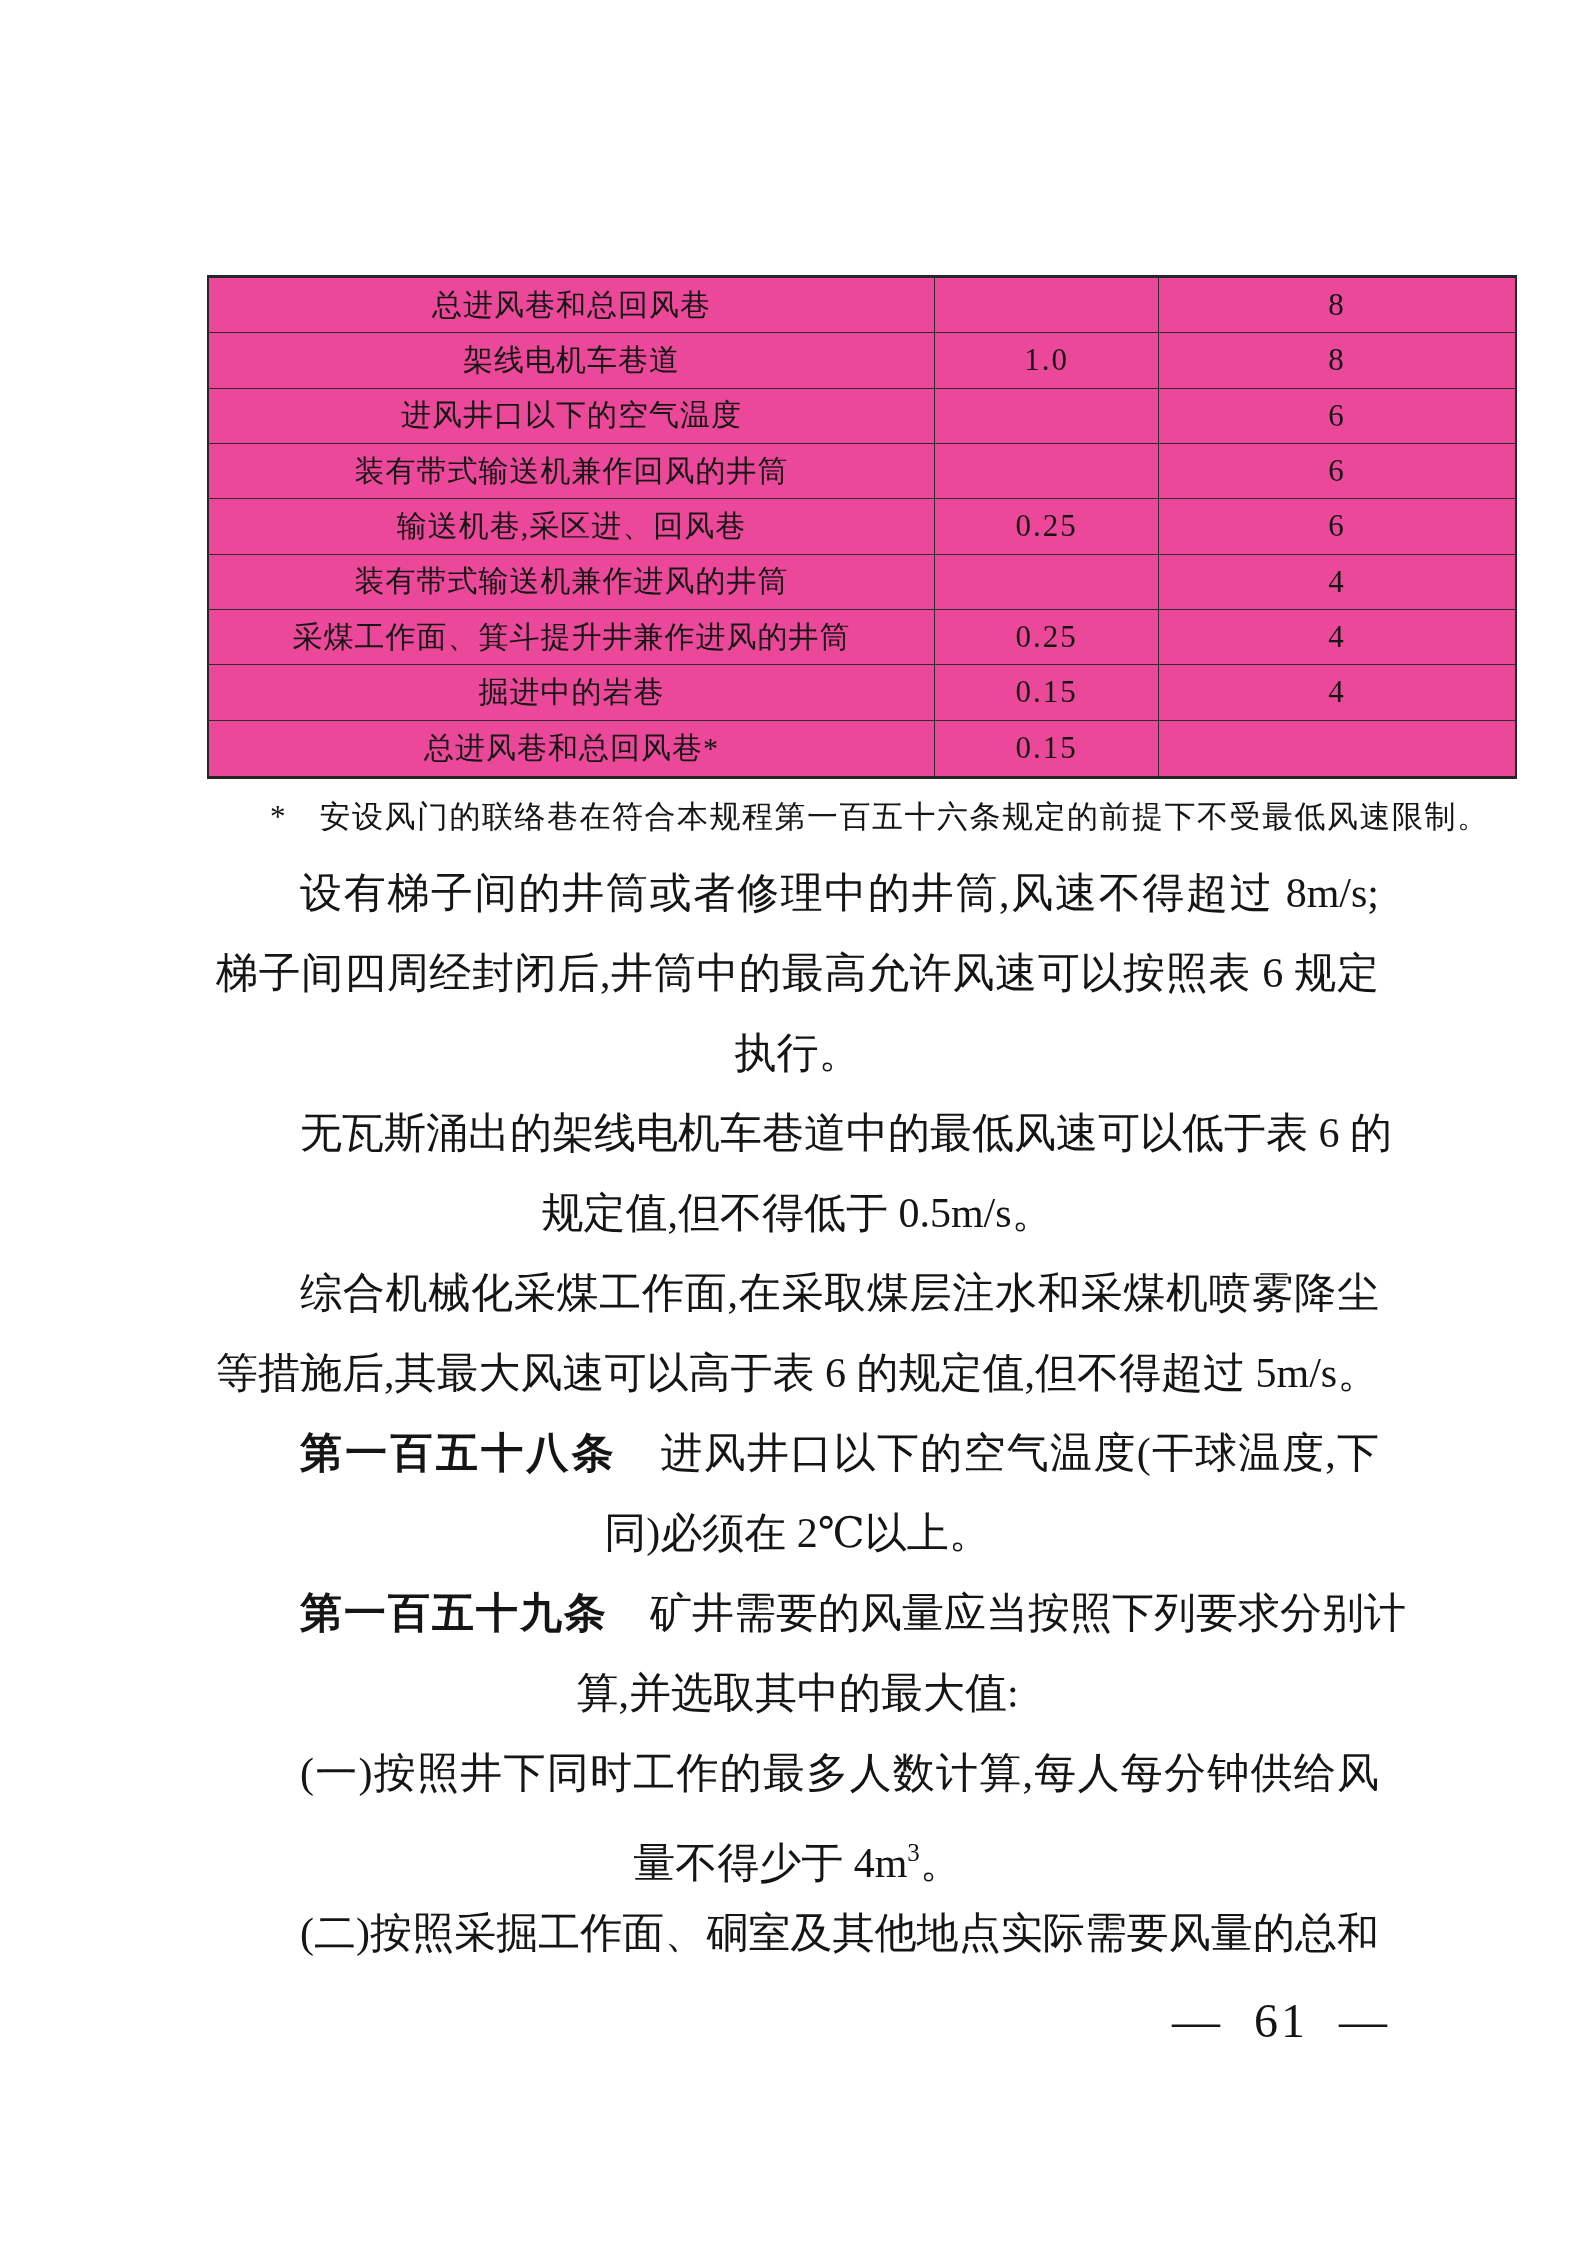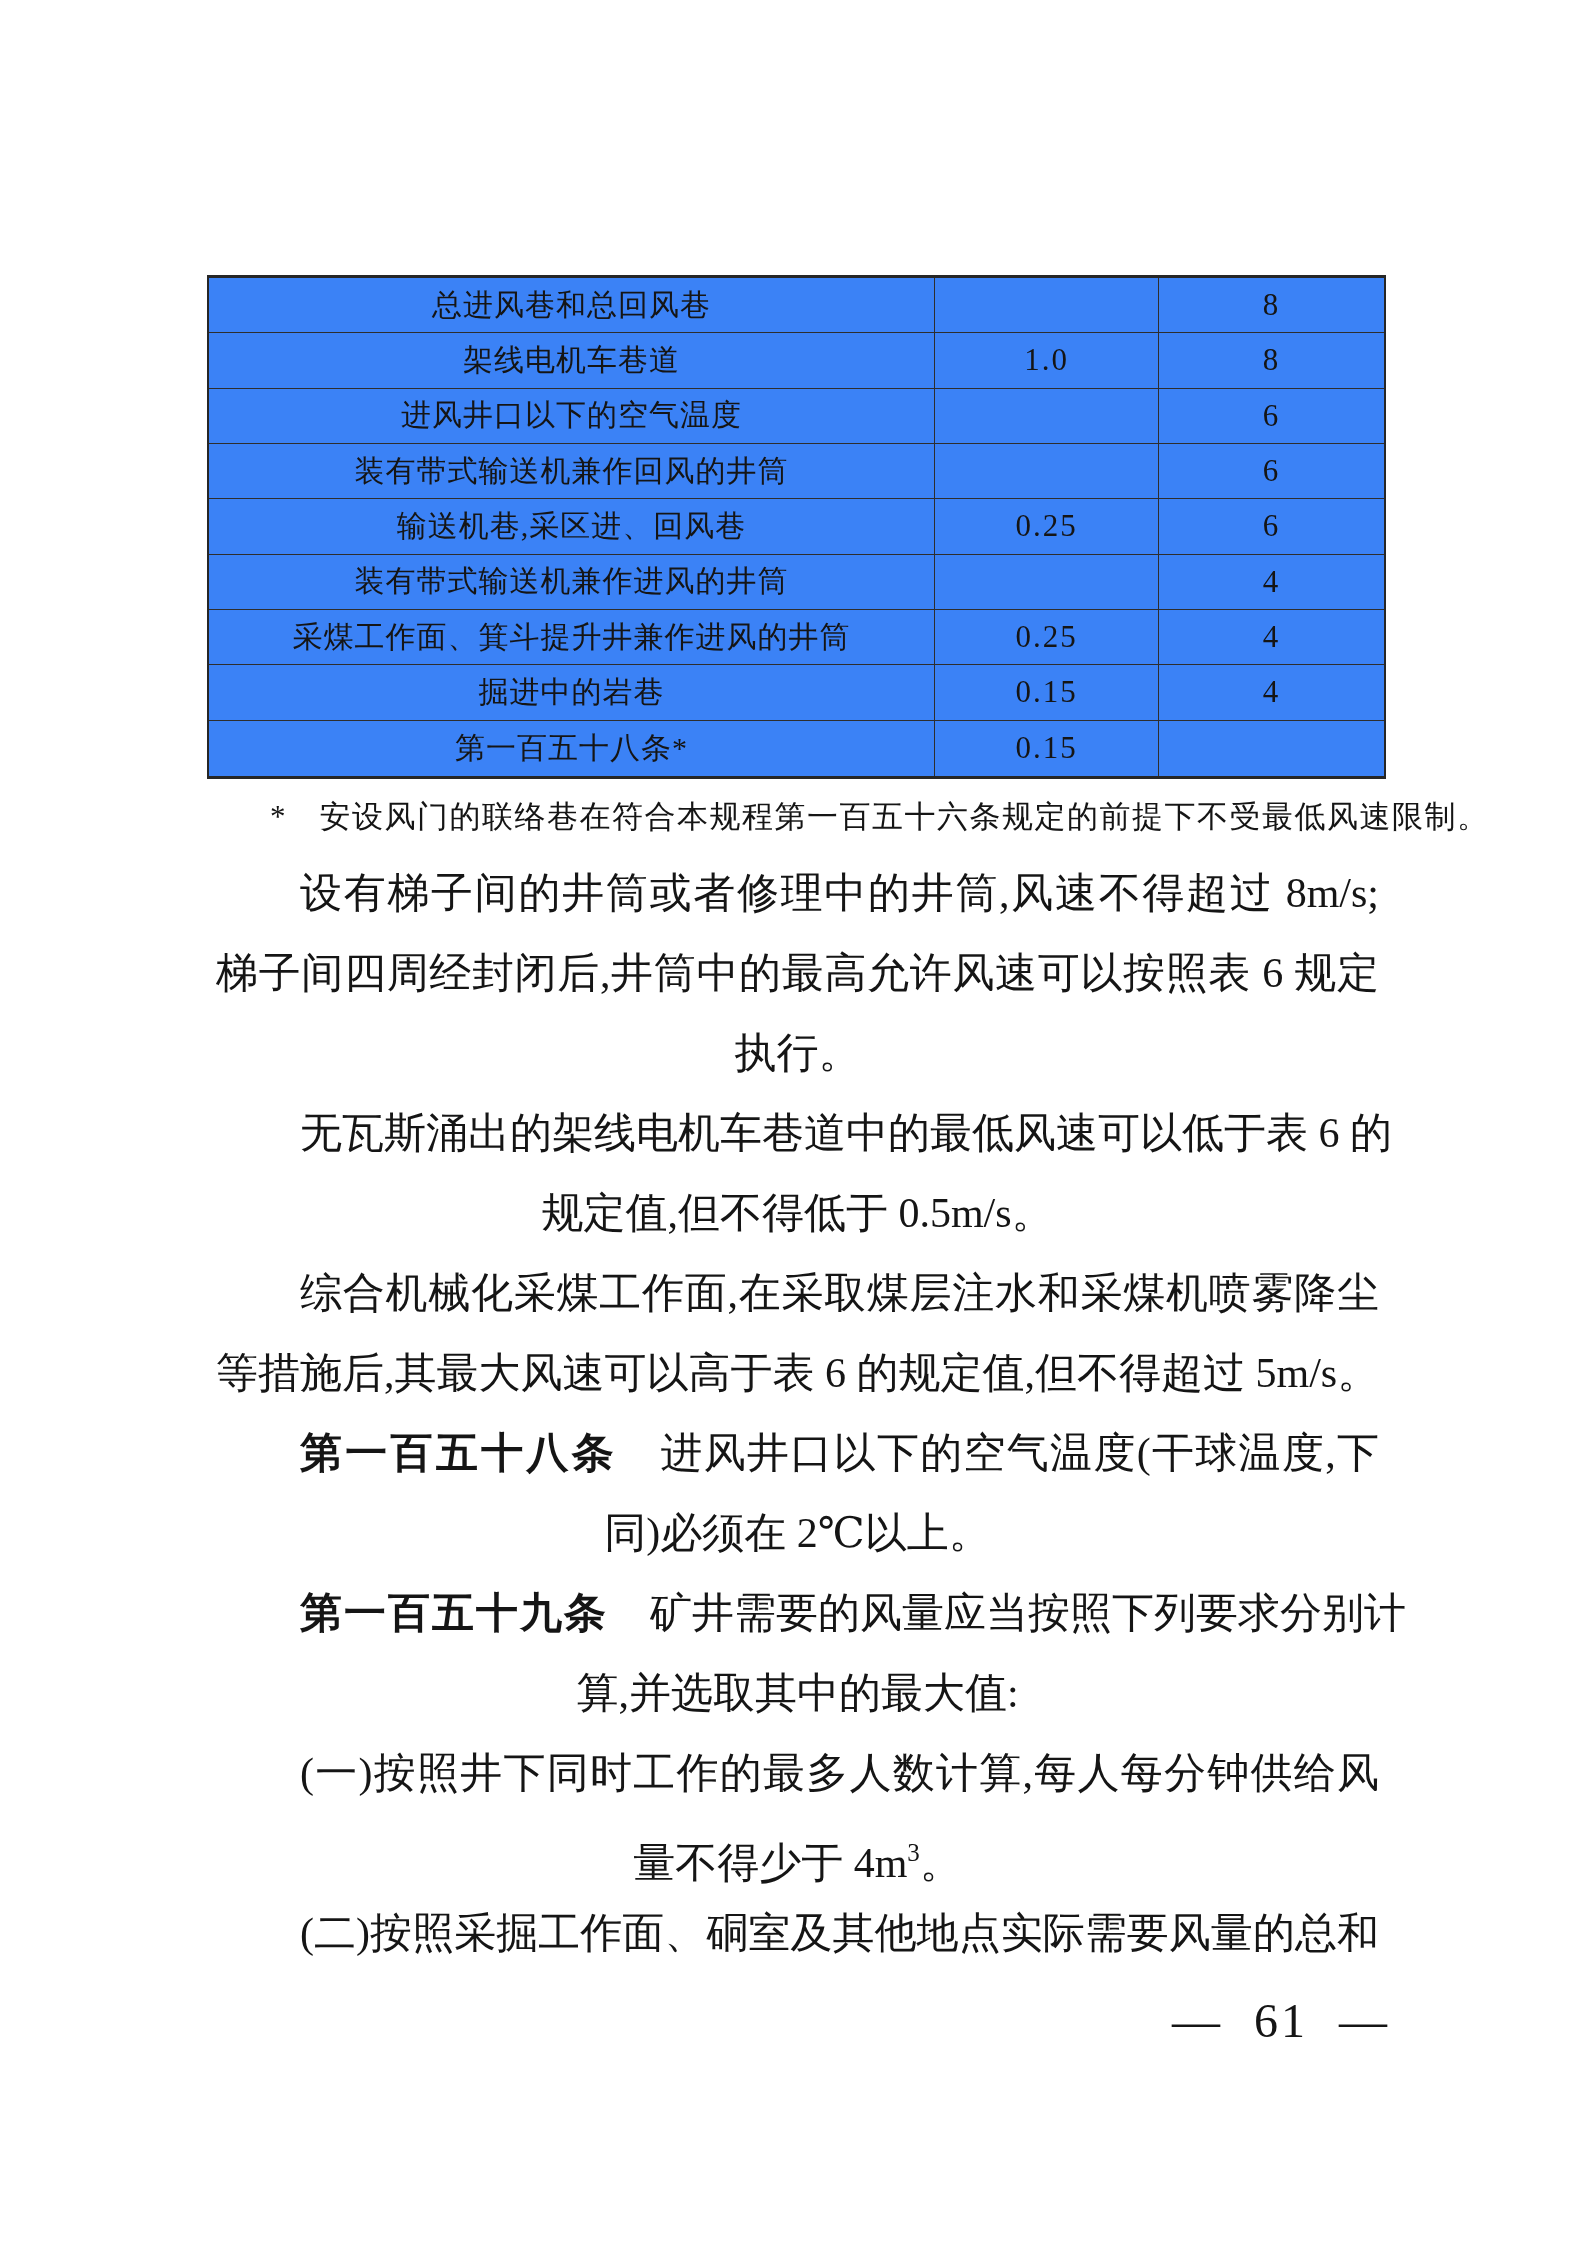--- a/index.html
+++ b/index.html
@@ -8,29 +8,29 @@
     width:1587px;height:2245px;
     background:#ffffff;
     margin:0 auto;
     font-family:"Liberation Serif","DejaVu Serif",serif;
     color:#151515;
     overflow:hidden;
   }
   
   .vtable{
     position:absolute;left:207px;top:275px;
-    width:1179px;height:504px;
+    width:1310px;height:504px;
     box-sizing:border-box;
     border:2px solid #262626;
     border-top-width:3px;
     border-bottom-width:3px;
     display:grid;
     grid-template-columns:726px 224px auto;
     grid-template-rows:repeat(9,1fr);
-    background:#3b82f6;
+    background:#ec4899;
   }
   .vtable>div{
     display:flex;align-items:center;justify-content:center;
     font-size:30px;
     letter-spacing:1px;
     box-sizing:border-box;
     overflow:hidden;
   }
   .vtable>div:not(:nth-child(3n)){border-right:1.5px solid #2e2e2e;}
   .vtable>div:nth-child(-n+24){border-bottom:1.5px solid #2e2e2e;}
@@ -100,21 +100,21 @@
     <div class="num">4</div>
 
     <div>采煤工作面、箕斗提升井兼作进风的井筒</div>
     <div class="num">0.25</div>
     <div class="num">4</div>
 
     <div>掘进中的岩巷</div>
     <div class="num">0.15</div>
     <div class="num">4</div>
 
-    <div>第一百五十八条*</div>
+    <div>总进风巷和总回风巷*</div>
     <div class="num">0.15</div>
     <div class="num"></div>
   </div>
 
   <div class="footnote">*　安设风门的联络巷在符合本规程第一百五十六条规定的前提下不受最低风速限制。</div>
 
   <div class="bodytext">
 
     <div class="line full indent">设有梯子间的井筒或者修理中的井筒,风速不得超过 8m/s;</div>
     <div class="line full">梯子间四周经封闭后,井筒中的最高允许风速可以按照表 6 规定</div>

